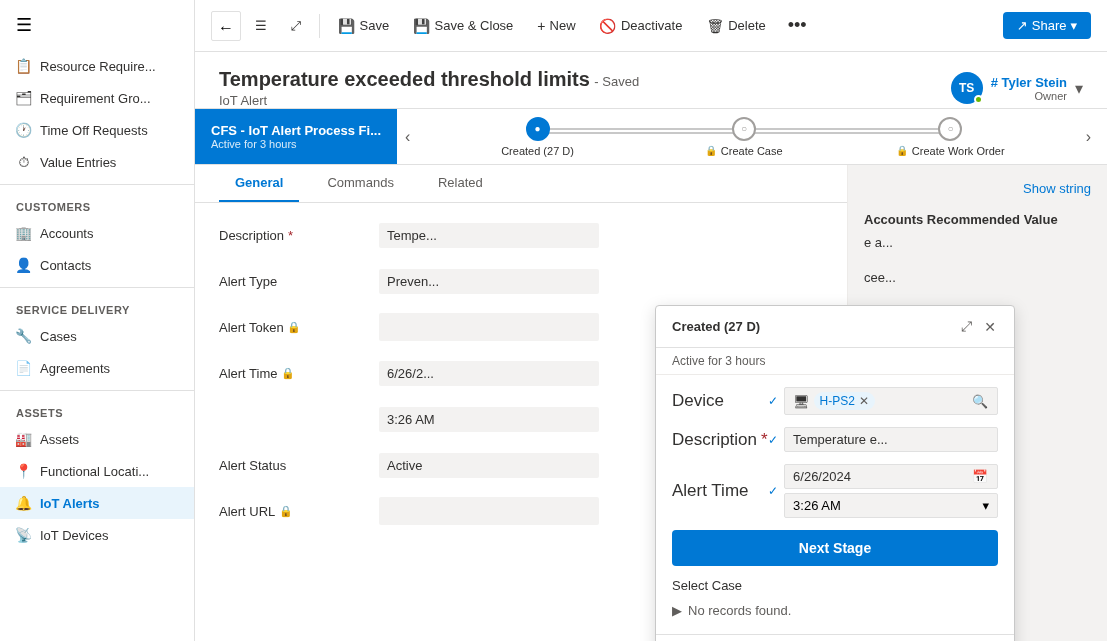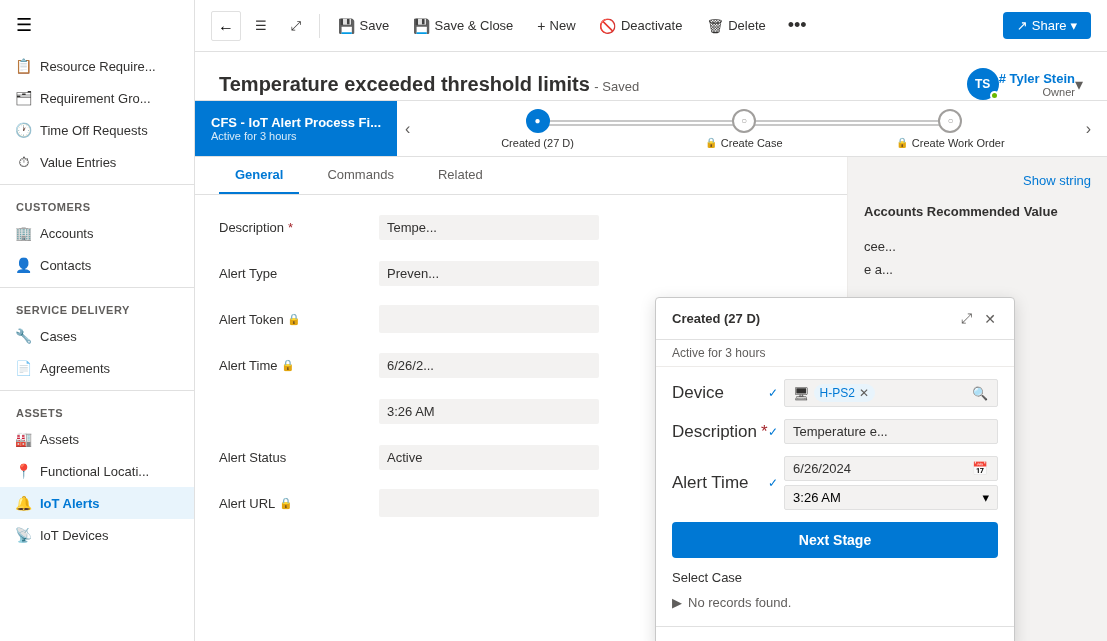--- a/index.html
+++ b/index.html
@@ -97,20 +97,21 @@
       color: #605e5c;
     }
     .record-subtitle {
       font-size: 13px;
       color: #605e5c;
       margin-top: 2px;
     }
     .record-owner {
       display: flex;
       align-items: center;
+      gap: 8px;
     }
     .avatar {
       width: 32px;
       height: 32px;
       border-radius: 50%;
       background: #0078d4;
       color: #fff;
       display: flex;
       align-items: center;
       justify-content: center;
@@ -530,20 +531,21 @@
     </button>
   </div>
 
   <div class="record-header">
     <div class="record-title-row">
       <div>
         <div>
           <span class="record-title">Temperature exceeded threshold limits</span>
           <span class="record-saved-badge">- Saved</span>
         </div>
+        <div class="record-subtitle">IoT Alert</div>
       </div>
       <div class="record-owner">
         <div class="avatar">
           <span>TS</span>
           <div class="online-dot"></div>
         </div>
         <div class="owner-info">
           <div class="owner-name"># Tyler Stein</div>
           <div class="owner-label">Owner</div>
         </div>
@@ -642,22 +644,22 @@
           <div class="form-value empty" style="background:#f3f2f1;min-width:200px;height:28px;"></div>
         </div>
       </div>
     </div>
 
     <div class="right-info">
       <div style="display:flex;justify-content:flex-end;margin-bottom:8px;">
         <span class="show-string-link">Show string</span>
       </div>
       <div class="right-info-text" style="margin-top:16px;">Accounts Recommended Value</div>
+      <div style="margin-top:8px;font-size:13px;color:#323130;">e a...</div>
       <div style="margin-top:20px;font-size:13px;color:#323130;">cee...</div>
-      <div style="margin-top:8px;font-size:13px;color:#323130;">e a...</div>
       <div style="margin-top:30px;font-size:13px;color:#605e5c;"></div>
       <div style="margin-top:8px;font-size:13px;color:#323130;"></div>
     </div>
 
     <div class="popup-overlay">
       <div class="popup">
 
         <div class="popup-header">
           <span>Created  (27 D)</span>
           <div class="popup-header-icons">

